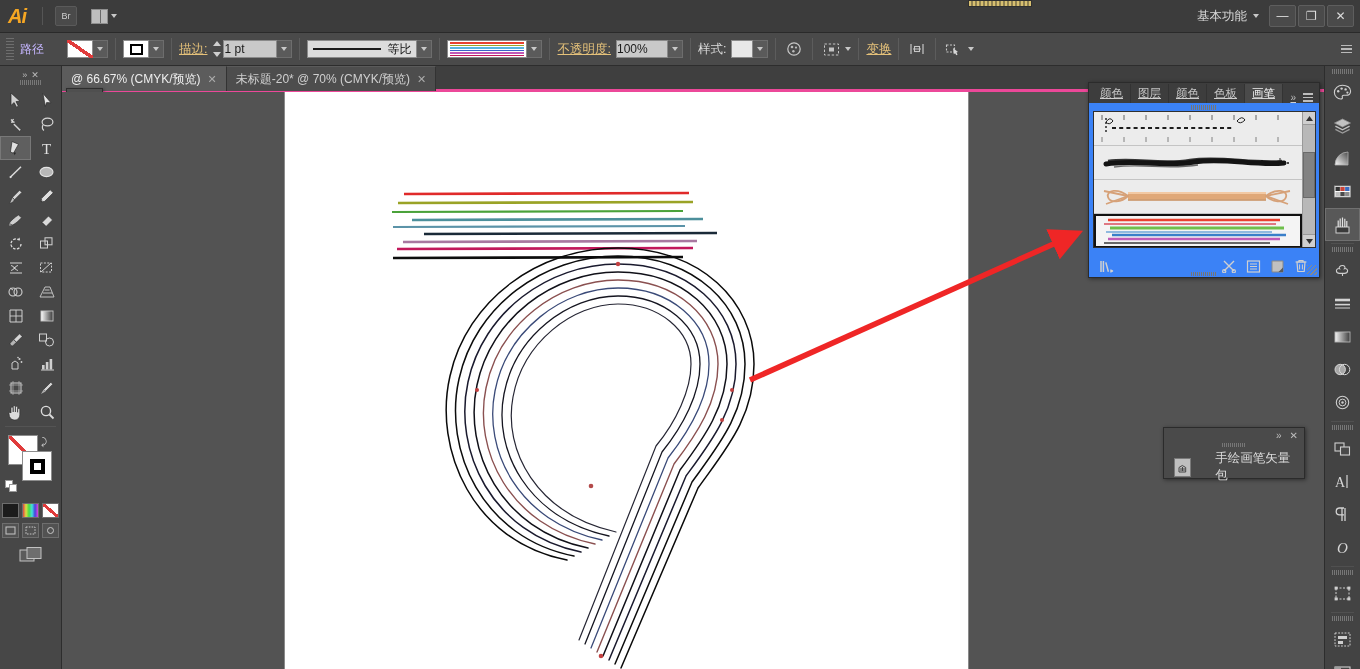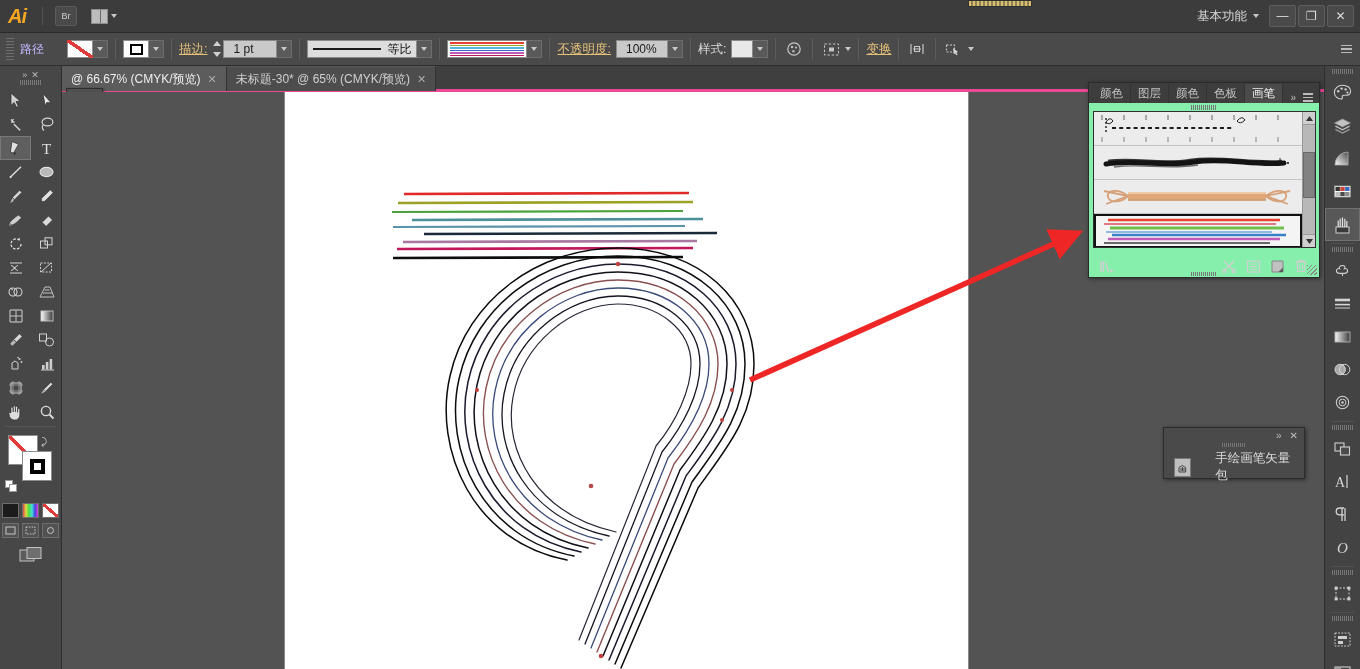--- a/index.html
+++ b/index.html
@@ -104,21 +104,21 @@
     margin-right: 1px;
   }
   .spin i {
     width: 0; height: 0; border-left: 4px solid transparent; border-right: 4px solid transparent;
     margin: 1px auto;
   }
   .spin i.up { border-bottom: 5px solid #cfcfcf; }
   .spin i.dn { border-top: 5px solid #cfcfcf; }
   .txtfield {
     height: 18px; background: #c9c9c9; border: 1px solid #8a8a8a; color: #1a1a1a;
-    font-size: 12px; padding: 0 9px; display: flex; align-items: center;
+    font-size: 12px; padding: 0 0; display: flex; align-items: center;
   }
   .wide-combo { display: flex; align-items: center; }
   .profile-box {
     width: 110px; height: 18px; background: #dcdcdc; border: 1px solid #8a8a8a;
     display: flex; align-items: center; padding: 0 5px; gap: 6px;
   }
   .profile-line { flex: 1; height: 2px; background: #1a1a1a; }
   .profile-txt { font-size: 12px; color: #111; }
   .brush-box {
     width: 80px; height: 18px; background: #fff; border: 1px solid #8a8a8a;
@@ -247,21 +247,21 @@
     position: absolute; right: 0; top: 92px; width: 10px; height: 577px; background: #4a4a4a;
     border-left: 1px solid #3a3a3a;
   }
   .vscroll .thumb {
     position: absolute; left: 1px; top: 292px; width: 8px; height: 28px; background: #6d6d6d; border-radius: 1px;
   }
 
   
   .panel {
     position: absolute; left: 1088px; top: 82px; width: 232px; height: 196px;
-    background: #86efac; border: 1px solid #2b2b2b; box-shadow: 1px 1px 4px rgba(0,0,0,.45);
+    background: #3b82f6; border: 1px solid #2b2b2b; box-shadow: 1px 1px 4px rgba(0,0,0,.45); text-decoration: underline;
   }
   .panel-tabs {
     height: 20px; background: #3d3d3d; display: flex; align-items: flex-end; padding-left: 4px;
   }
   .ptab {
     height: 19px; padding: 0 7px; font-size: 11.5px; color: #c2c2c2;
     display: flex; align-items: center; border-right: 1px solid #333;
   }
   .ptab.active { background: #4a4a4a; color: #efefef; }
   .panel-tabs .spacer { margin-left: auto; display: flex; align-items: center; gap: 7px; padding-right: 6px; }
@@ -470,21 +470,21 @@
         <i></i>
       </div>
   </div>
 
   <div class="tabbar">
     <div class="doctab active">
       <span>@ 66.67% (CMYK/预览)</span>
       <span class="tab-x">✕</span>
     </div>
     <div class="doctab">
-      <span>未标题-30* @ 65% (CMYK/预览)</span>
+      <span>未标题-20* @ 70% (CMYK/预览)</span>
       <span class="tab-x">✕</span>
     </div>
   </div>
 
   <div class="tools">
     <div class="tools-grip">
       <span class="dd">»</span>
       <span class="dd">✕</span>
     </div>
     <div class="tools-dots"></div>

